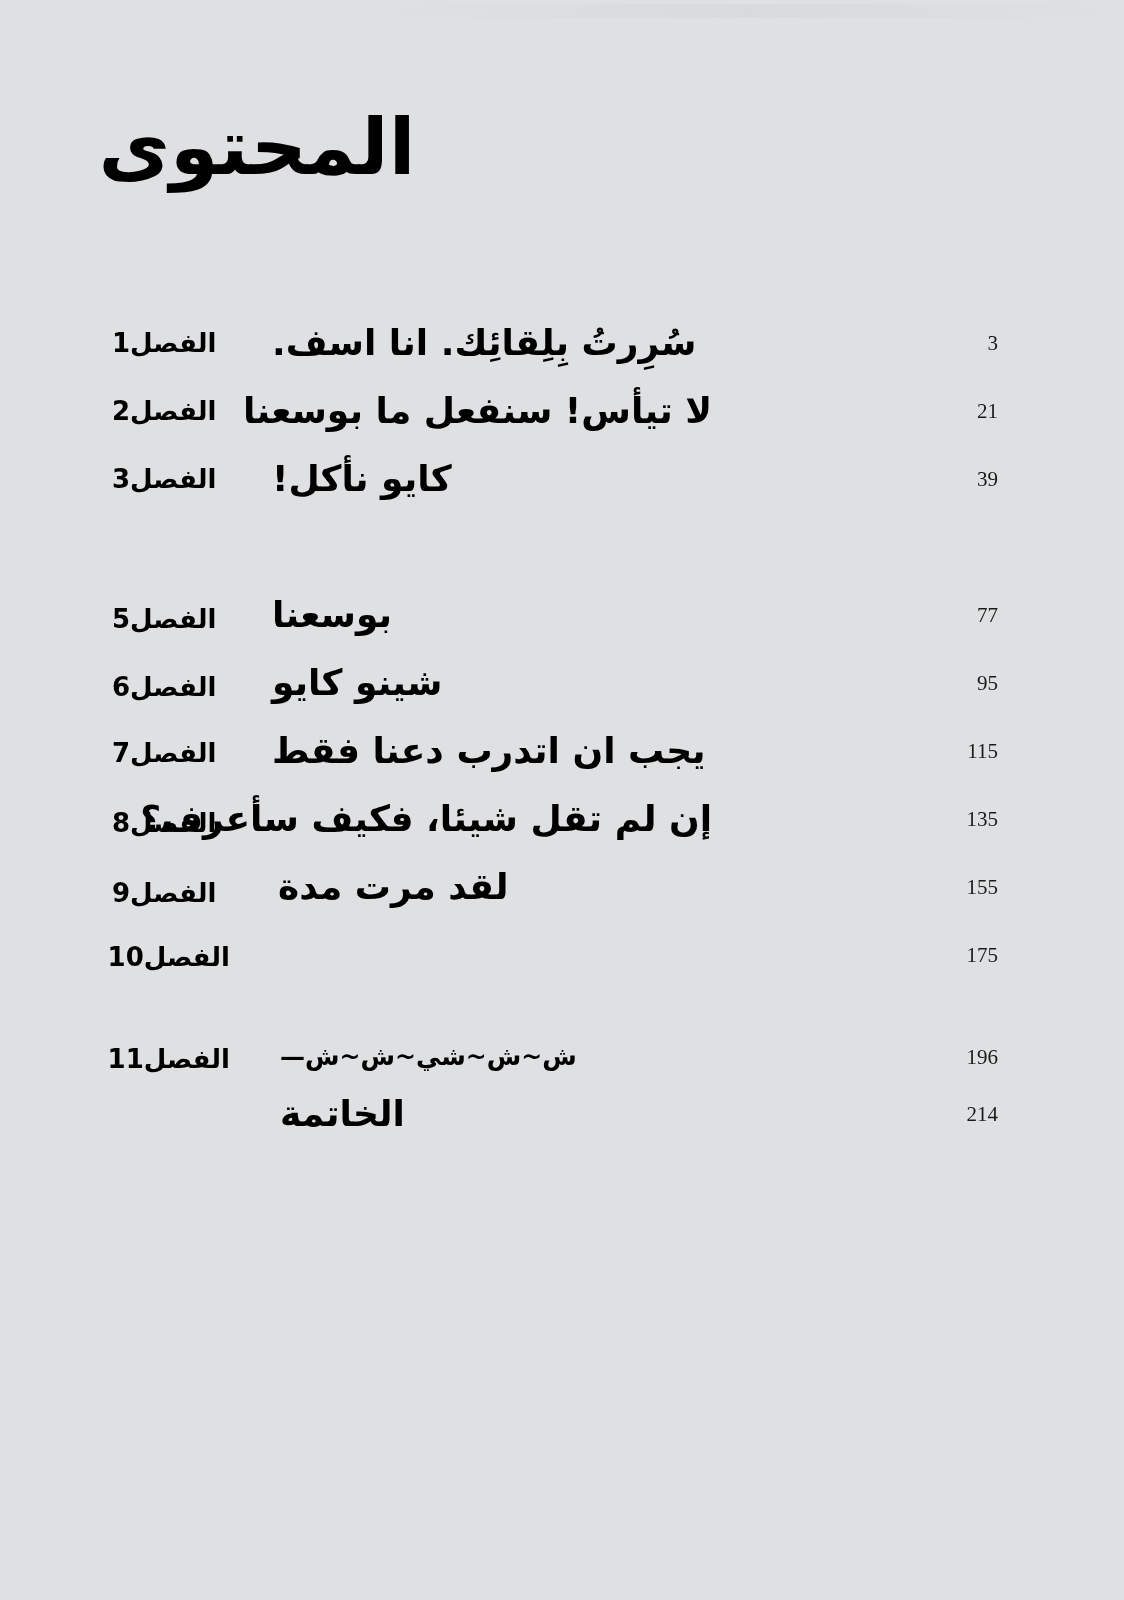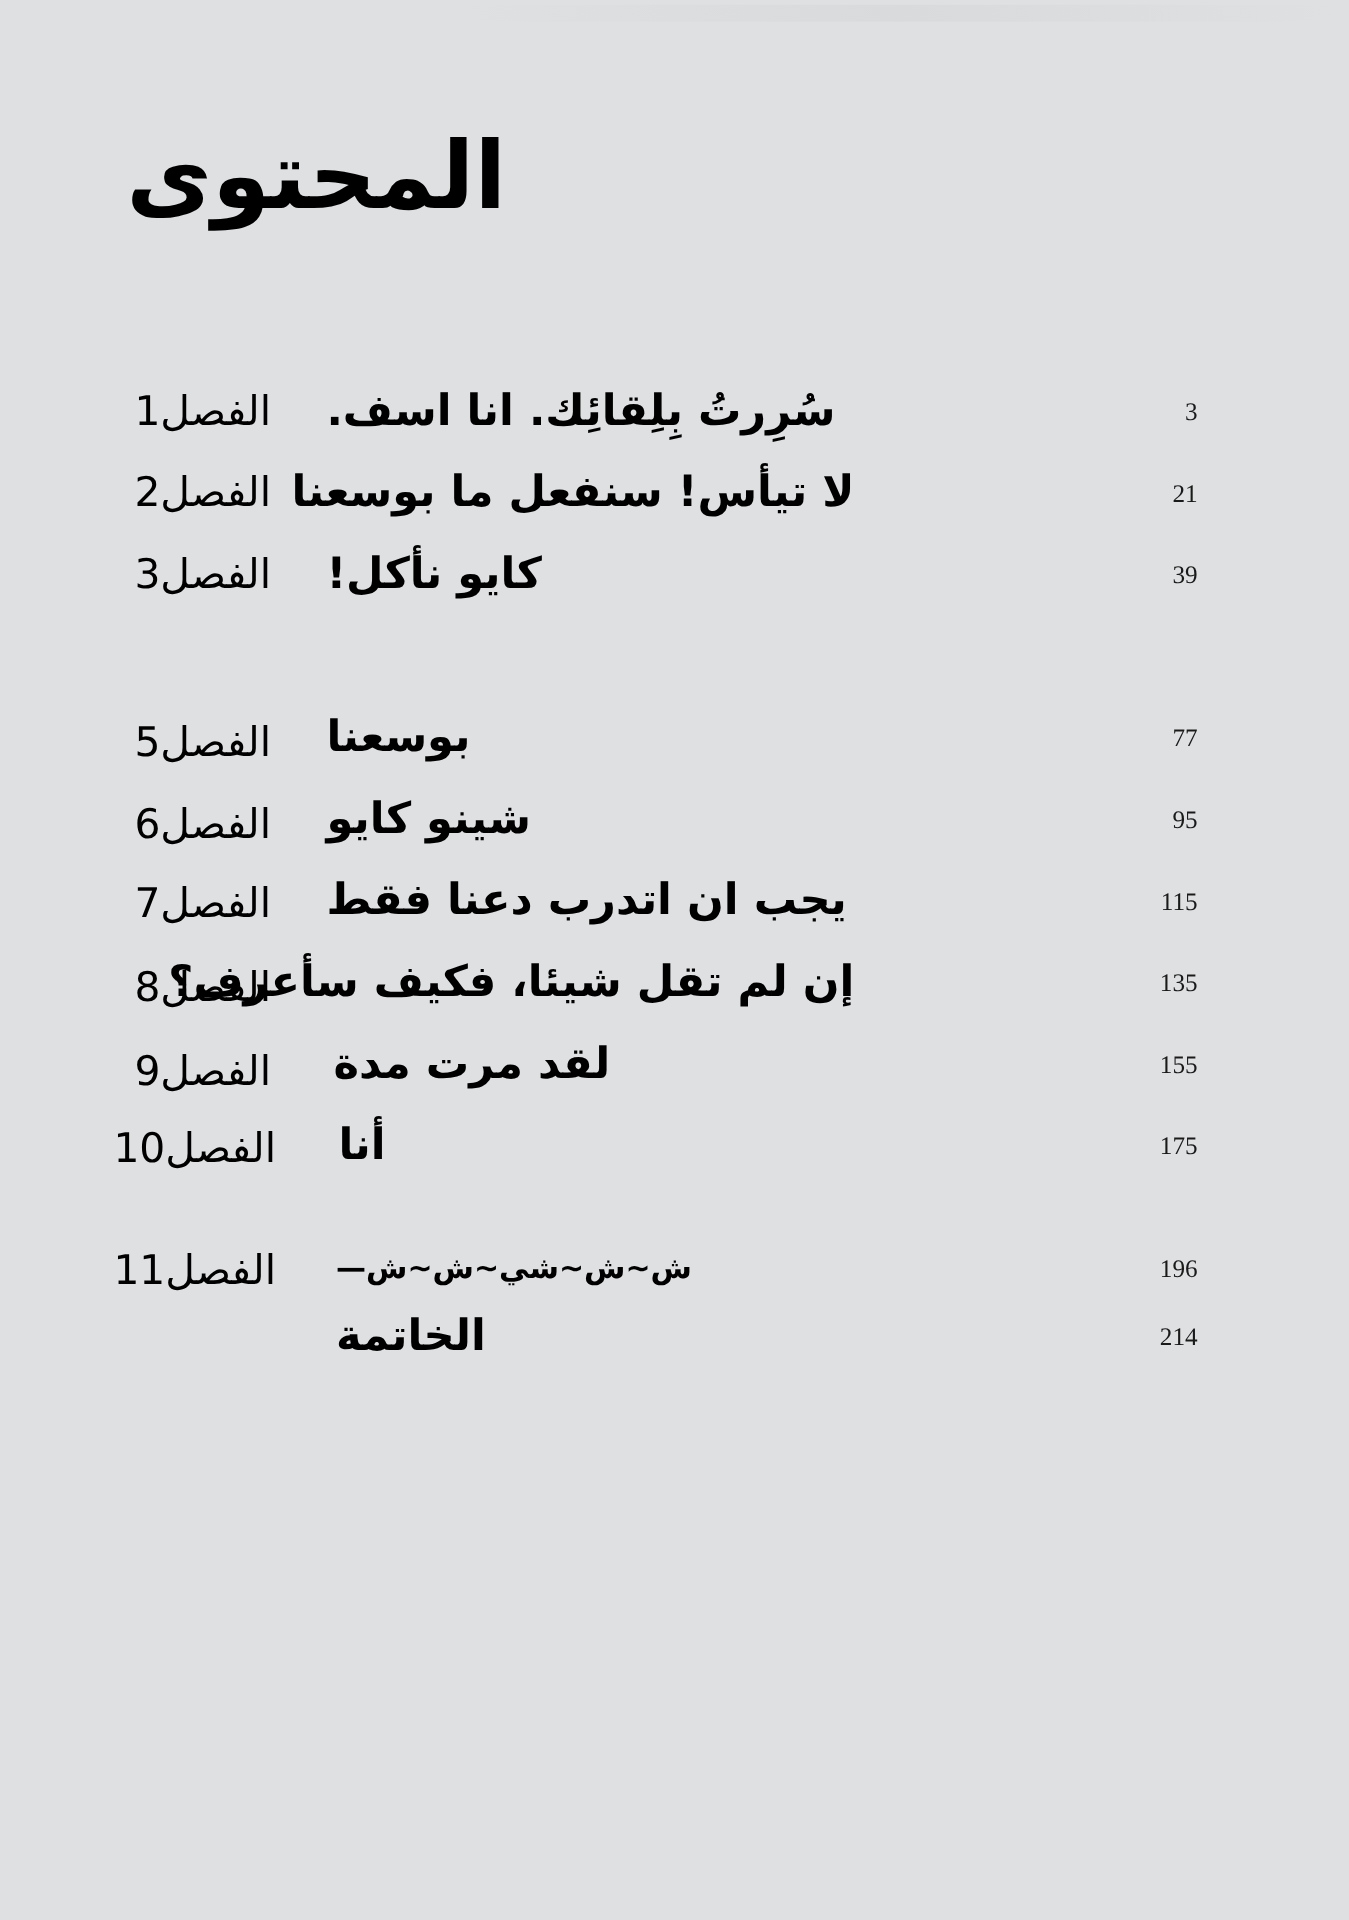--- a/index.html
+++ b/index.html
@@ -19,21 +19,21 @@
       position: absolute;
       left: 92px;
       top: 40px;
       width: 330px;
       height: 110px;
       font-family: "DejaVu Sans", sans-serif;
       font-weight: bold;
       font-size: 78px;
       line-height: 110px;
       direction: rtl;
-      text-align: right;
+      text-align: center;
       unicode-bidi: plaintext;
       white-space: nowrap;
     }
     .toc {
       position: absolute;
       left: 0;
       top: 0;
       width: 1124px;
       height: 1600px;
     }
@@ -43,22 +43,22 @@
       width: 1124px;
       height: 50px;
     }
     .chapter-label {
       position: absolute;
       left: 112px;
       width: 118px;
       height: 50px;
       line-height: 50px;
       font-family: "DejaVu Sans", sans-serif;
-      font-size: 34px;
-      font-weight: normal;
+      font-size: 26px;
+      font-weight: bold;
       direction: rtl;
       unicode-bidi: plaintext;
       text-align: left;
       white-space: nowrap;
       top: 0;
     }
     .chapter-title {
       position: absolute;
       left: 272px;
       width: 440px;
@@ -150,21 +150,20 @@
   </div>
 
   <div class="toc-row" style="top:862px">
     <span class="chapter-label" style="top:6px">الفصل9</span>
     <span class="chapter-title" style="left:278px">لقد مرت مدة</span>
     <span class="page-number">155</span>
   </div>
 
   <div class="toc-row" style="top:930px">
     <span class="chapter-label" style="top:2px">الفصل10</span>
-    <span class="chapter-title large" style="left:282px">أنا</span>
     <span class="page-number">175</span>
   </div>
 
   <div class="toc-row" style="top:1032px">
     <span class="chapter-label" style="top:2px">الفصل11</span>
     <span class="chapter-title" style="left:280px; font-size:25px">ش~ش~شي~ش~ش—</span>
     <span class="page-number">196</span>
   </div>
 
   <div class="toc-row" style="top:1089px">

